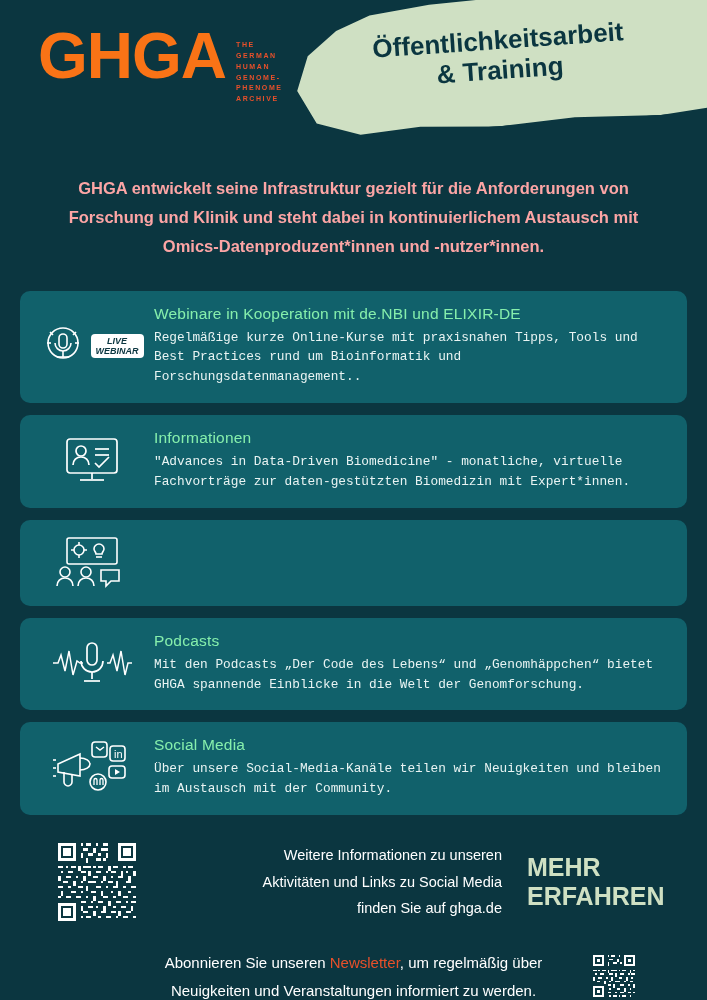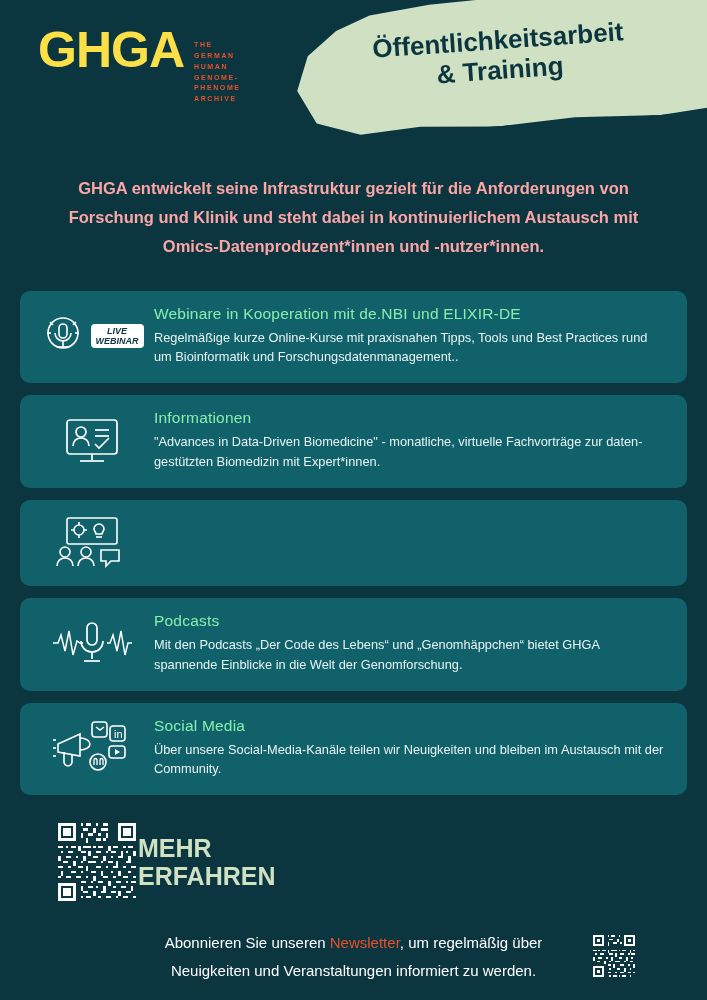--- a/index.html
+++ b/index.html
@@ -23,25 +23,25 @@
 
   .logo-wrap {
     position: absolute;
     left: 38px;
     top: 28px;
     display: flex;
     align-items: flex-start;
   }
 
   .logo-text {
-    font-size: 50px;
+    font-size: 64px;
     font-weight: bold;
     letter-spacing: -1px;
     line-height: 0.9;
-    color: #fde047;
+    color: #f97316;
     font-family: "Liberation Sans", sans-serif;
   }
 
   .logo-sub {
     margin-left: 10px;
     margin-top: 12px;
     font-size: 7px;
     line-height: 1.55;
     letter-spacing: 1.6px;
     font-weight: bold;
@@ -121,20 +121,21 @@
     font-size: 15.5px;
     color: #86efac;
     margin-bottom: 5px;
     letter-spacing: 0.2px;
   }
 
   .card-desc {
     font-size: 12.8px;
     line-height: 1.55;
     color: #e9f4f3;
+    font-family: Liberation Mono, monospace;
   }
 
   
   .footer-top {
     margin: 26px 20px 0 20px;
     display: flex;
     align-items: center;
   }
 
   .qr-big {
@@ -153,20 +154,21 @@
     color: #ffffff;
   }
 
   .mehr {
     flex: 0 0 160px;
     font-size: 25px;
     font-weight: bold;
     line-height: 1.15;
     color: #cfe0c3;
     padding-right: 14px;
+    margin-left: 7px;
   }
 
   .footer-bottom {
     margin: 26px 40px 0 40px;
     text-align: center;
     font-size: 15px;
     line-height: 1.85;
     position: relative;
   }
   .footer-bottom .newsletter { color: #e8502a; margin-top: 42px; }
@@ -451,20 +453,25 @@
           <rect x="12" y="30" width="2" height="1"></rect>
           <rect x="17" y="30" width="1" height="1"></rect>
           <rect x="20" y="30" width="2" height="1"></rect>
           <rect x="24" y="30" width="1" height="1"></rect>
           <rect x="27" y="30" width="2" height="1"></rect>
           <rect x="31" y="30" width="1" height="1"></rect>
       </g>
     </svg>
   </div>
 
+  <div class="footer-text">
+    <div>Weitere Informationen zu unseren</div>
+    <div>Aktivitäten und Links zu Social Media</div>
+    <div>finden Sie auf ghga.de</div>
+  </div>
 
   <div class="mehr">
     <div>MEHR</div>
     <div>ERFAHREN</div>
   </div>
 </div>
 
 <div class="footer-bottom">
   <div>
     <span>Abonnieren Sie unseren </span><span class="newsletter">Newsletter</span><span>, um regelmäßig über</span>

